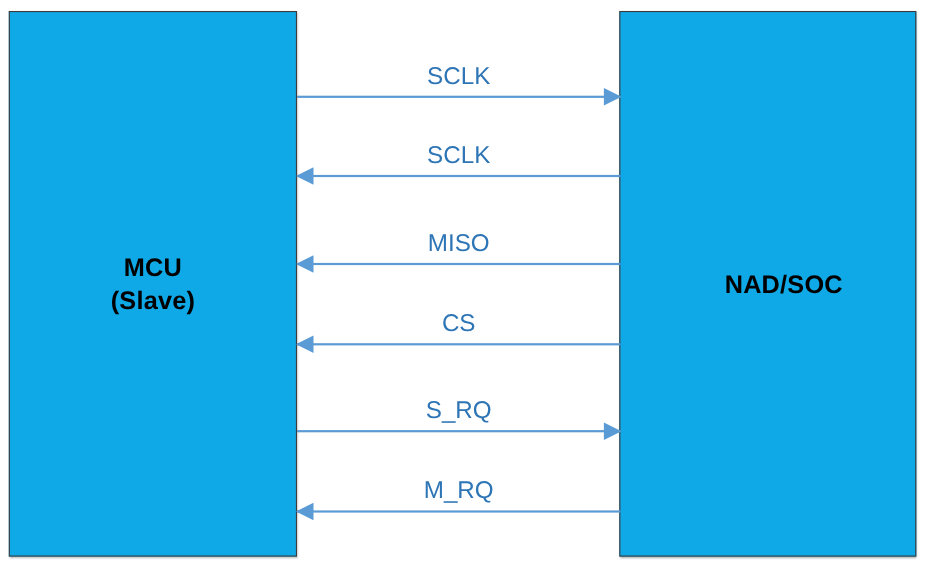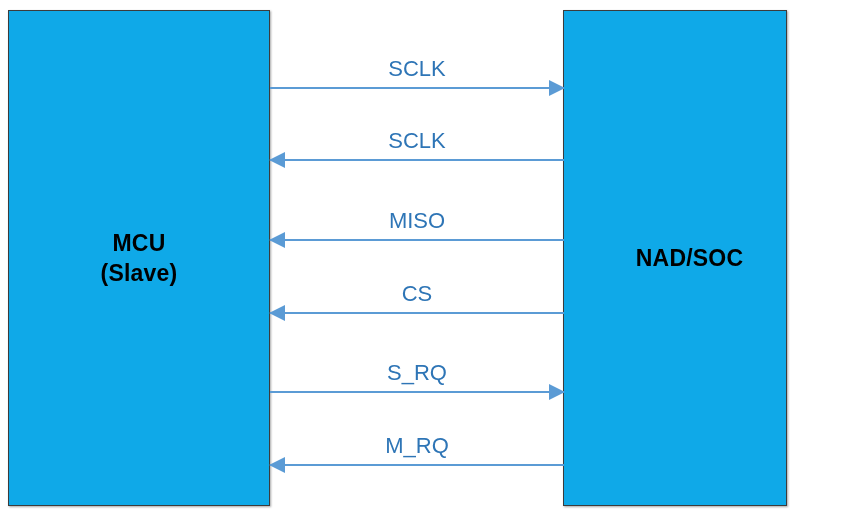--- a/index.html
+++ b/index.html
@@ -32,21 +32,21 @@
   }
   #block-mcu {
     left: 8px;
     top: 10px;
     width: 262px;
     height: 496px;
   }
   #block-nadsoc {
     left: 563px;
     top: 10px;
-    width: 224px;
+    width: 270px;
     height: 496px;
     padding-left: 29px;
   }
   .node-title,
   .node-role {
     color: #000000;
     font-weight: bold;
     font-size: 23px;
     line-height: 30px;
     letter-spacing: 0.2px;

